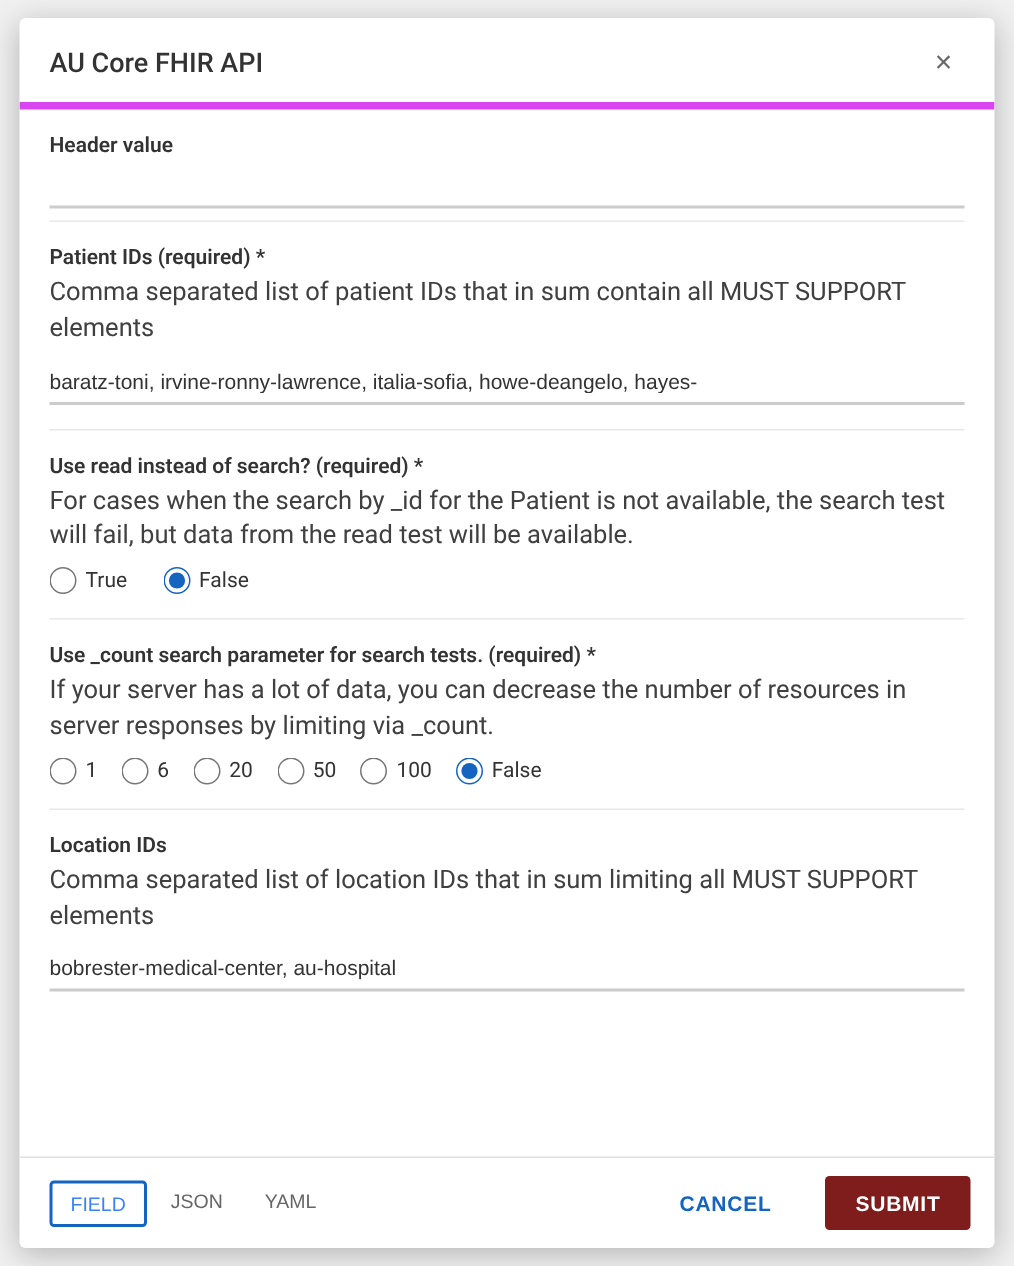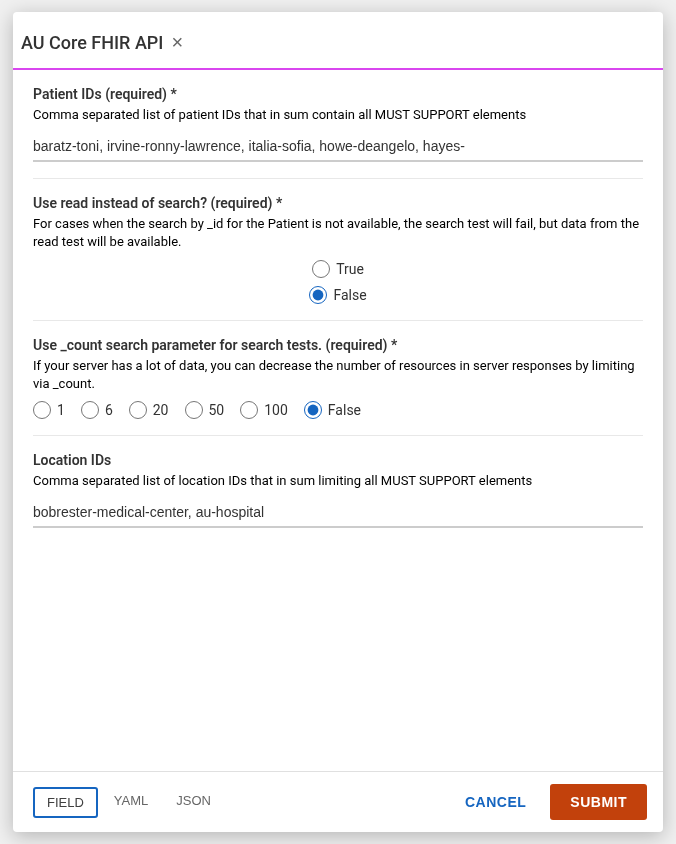--- a/index.html
+++ b/index.html
@@ -25,22 +25,23 @@
       border-radius: 4px;
       box-shadow: 0 4px 20px rgba(0,0,0,0.25);
       display: flex;
       flex-direction: column;
       overflow: hidden;
       position: relative;
     }
     .dialog-header {
       display: flex;
       align-items: center;
-      padding: 16px 20px 12px 8px;
-      border-bottom: 2px solid #d946ef;
+      justify-content: space-between;
+      padding: 16px 20px 12px 20px;
+      border-bottom: 5px solid #d946ef;
       flex-shrink: 0;
     }
     .dialog-title {
       font-size: 18px;
       font-weight: 500;
       color: #333;
     }
     .close-btn {
       background: none;
       border: none;
@@ -75,41 +76,40 @@
     .form-section:last-child {
       border-bottom: none;
     }
     .field-label {
       font-size: 14px;
       font-weight: 600;
       color: #333;
       margin-bottom: 4px;
     }
     .field-description {
-      font-size: 13px;
-      color: #000000;
+      font-size: 17px;
+      color: #404040;
       margin-bottom: 8px;
       line-height: 1.4;
     }
     .text-input {
       width: 100%;
       border: none;
       border-bottom: 2px solid #ccc;
       outline: none;
       font-size: 14px;
       padding: 6px 0;
       color: #333;
       background: transparent;
     }
     .radio-group {
       display: flex;
       align-items: center;
-      gap: 8px;
+      gap: 24px;
       margin-top: 8px;
-      flex-direction: column;
     }
     .radio-option {
       display: flex;
       align-items: center;
       gap: 6px;
       cursor: pointer;
     }
     .radio-input {
       width: 18px;
       height: 18px;
@@ -145,46 +145,46 @@
       font-size: 13px;
       font-weight: 500;
       color: #666;
       cursor: pointer;
       border: none;
       background: none;
       border-bottom: 3px solid transparent;
       margin-right: 4px;
     }
     .footer-tab.active {
-      color: #404040;
+      color: #3b82f6;
       border-bottom-color: transparent;
       border: 2px solid #1565c0;
       border-radius: 3px;
       margin: 12px 4px;
       padding: 6px 12px;
     }
     .footer-actions {
       display: flex;
       align-items: center;
-      gap: 8px;
+      gap: 20px;
       padding: 12px 16px;
       justify-content: space-between;
     }
     .btn-cancel {
       background: none;
       border: none;
       color: #1565c0;
       font-size: 14px;
       font-weight: 600;
       cursor: pointer;
       padding: 10px 16px;
       letter-spacing: 0.5px;
     }
     .btn-submit {
-      background: #c2410c;
+      background: #7f1d1d;
       color: #fff;
       border: none;
       border-radius: 3px;
       font-size: 14px;
       font-weight: 600;
       cursor: pointer;
       padding: 10px 20px;
       letter-spacing: 0.5px;
     }
     .header-section {
@@ -197,20 +197,24 @@
 <div class="dialog-wrapper">
   <div class="dialog">
 
     <div class="dialog-header">
       <span class="dialog-title">AU Core FHIR API</span>
       <button class="close-btn">×</button>
     </div>
 
     <div class="dialog-content">
 
+      <div class="header-section form-section">
+        <div class="field-label">Header value</div>
+        <input class="text-input" type="text" value="" style="">
+      </div>
 
       <div class="form-section">
         <div class="field-label">Patient IDs (required) *</div>
         <div class="field-description">Comma separated list of patient IDs that in sum contain all MUST SUPPORT elements</div>
         <input class="text-input" type="text" value="baratz-toni, irvine-ronny-lawrence, italia-sofia, howe-deangelo, hayes-" style="">
       </div>
 
       <div class="form-section">
         <div class="field-label">Use read instead of search? (required) *</div>
         <div class="field-description">For cases when the search by _id for the Patient is not available, the search test will fail, but data from the read test will be available.</div>
@@ -261,22 +265,22 @@
         <div class="field-label">Location IDs</div>
         <div class="field-description">Comma separated list of location IDs that in sum limiting all MUST SUPPORT elements</div>
         <input class="text-input" type="text" value="bobrester-medical-center, au-hospital" style="">
       </div>
 
     </div>
 
     <div class="dialog-footer">
       <div class="footer-tabs">
         <button class="footer-tab active">FIELD</button>
+        <button class="footer-tab">JSON</button>
         <button class="footer-tab">YAML</button>
-        <button class="footer-tab">JSON</button>
       </div>
       <div class="footer-actions">
         <button class="btn-cancel">CANCEL</button>
         <button class="btn-submit">SUBMIT</button>
       </div>
     </div>
 
   </div>
 </div>
 

